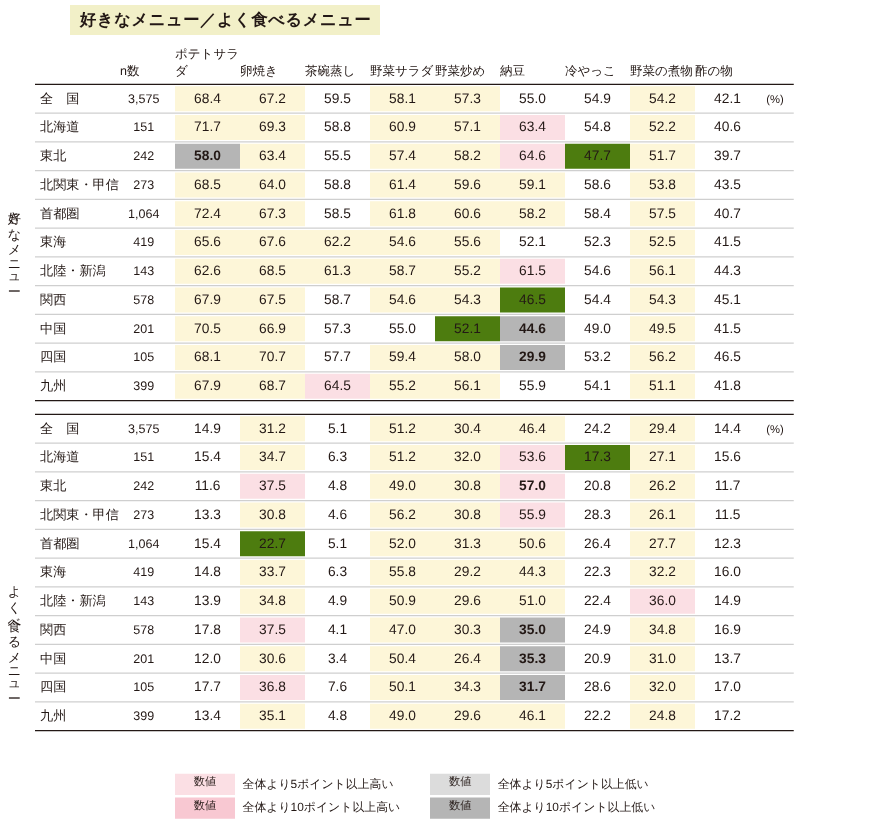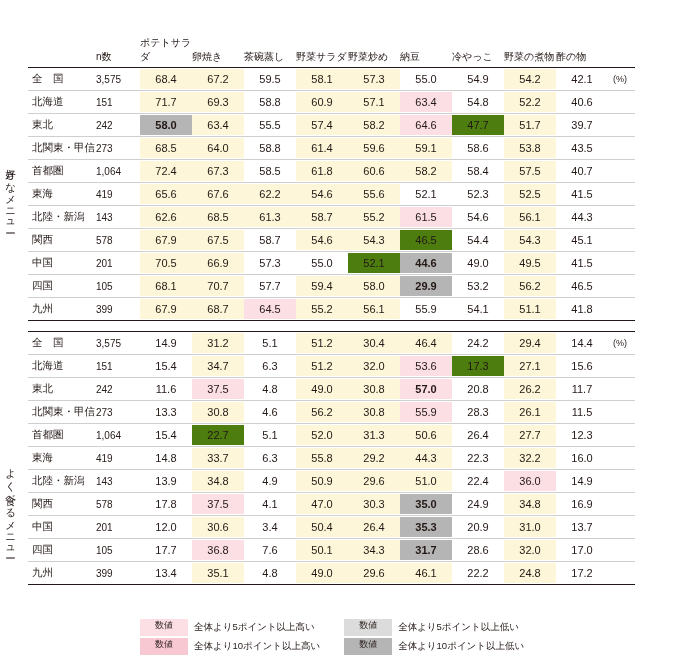--- a/index.html
+++ b/index.html
@@ -31,21 +31,21 @@
   th,td{padding:0;margin:0;font-weight:normal;}
   .colhead td{
     text-align:left;vertical-align:bottom;
     height:26px;font-size:10px;padding-bottom:3px;
   }
   .rowlabel{
     text-align:left;padding-left:4px;white-space:nowrap;
     width:64px;font-size:10.5px;
   }
   .n{
-    text-align:left;padding-right:6px;width:38px;font-size:10px;
+    text-align:center;padding-right:6px;width:38px;font-size:10px;
   }
   .val{
     text-align:center;width:52px;height:22px;font-size:11px;
   }
   .unit{
     text-align:left;padding-left:5px;font-size:9px;width:22px;color:#231815;
   }
   .sep-top td{border-top:1px solid #231815;margin-top:12px;}
   .sep-bot td{border-bottom:1px solid #231815;}
   .thinline td{border-bottom:1px solid #cfcfcf;}
@@ -83,20 +83,23 @@
   .chip.pk{background:#fbdfe4;}
   .chip.pk2{background:#f8c8d2;}
   .chip.gy{background:#dcdcdc;}
   .chip.gy2{background:#b5b5b5;}
 </style>
 </head>
 <body>
 
 <div class="page">
 
+  <div class="title-bar">
+    <span>好きなメニュー／よく食べるメニュー</span>
+  </div>
 
   <div class="sidelabel" id="side-fav">好きなメニュー</div>
   <div class="sidelabel" id="side-eat">よく食べるメニュー</div>
 
   <table id="main-table">
     <tbody id="table-body">
         <tr class="colhead">
           <td class="rowlabel"></td>
           <td class="n">n数</td>
           <td class="val">ポテトサラダ</td>

